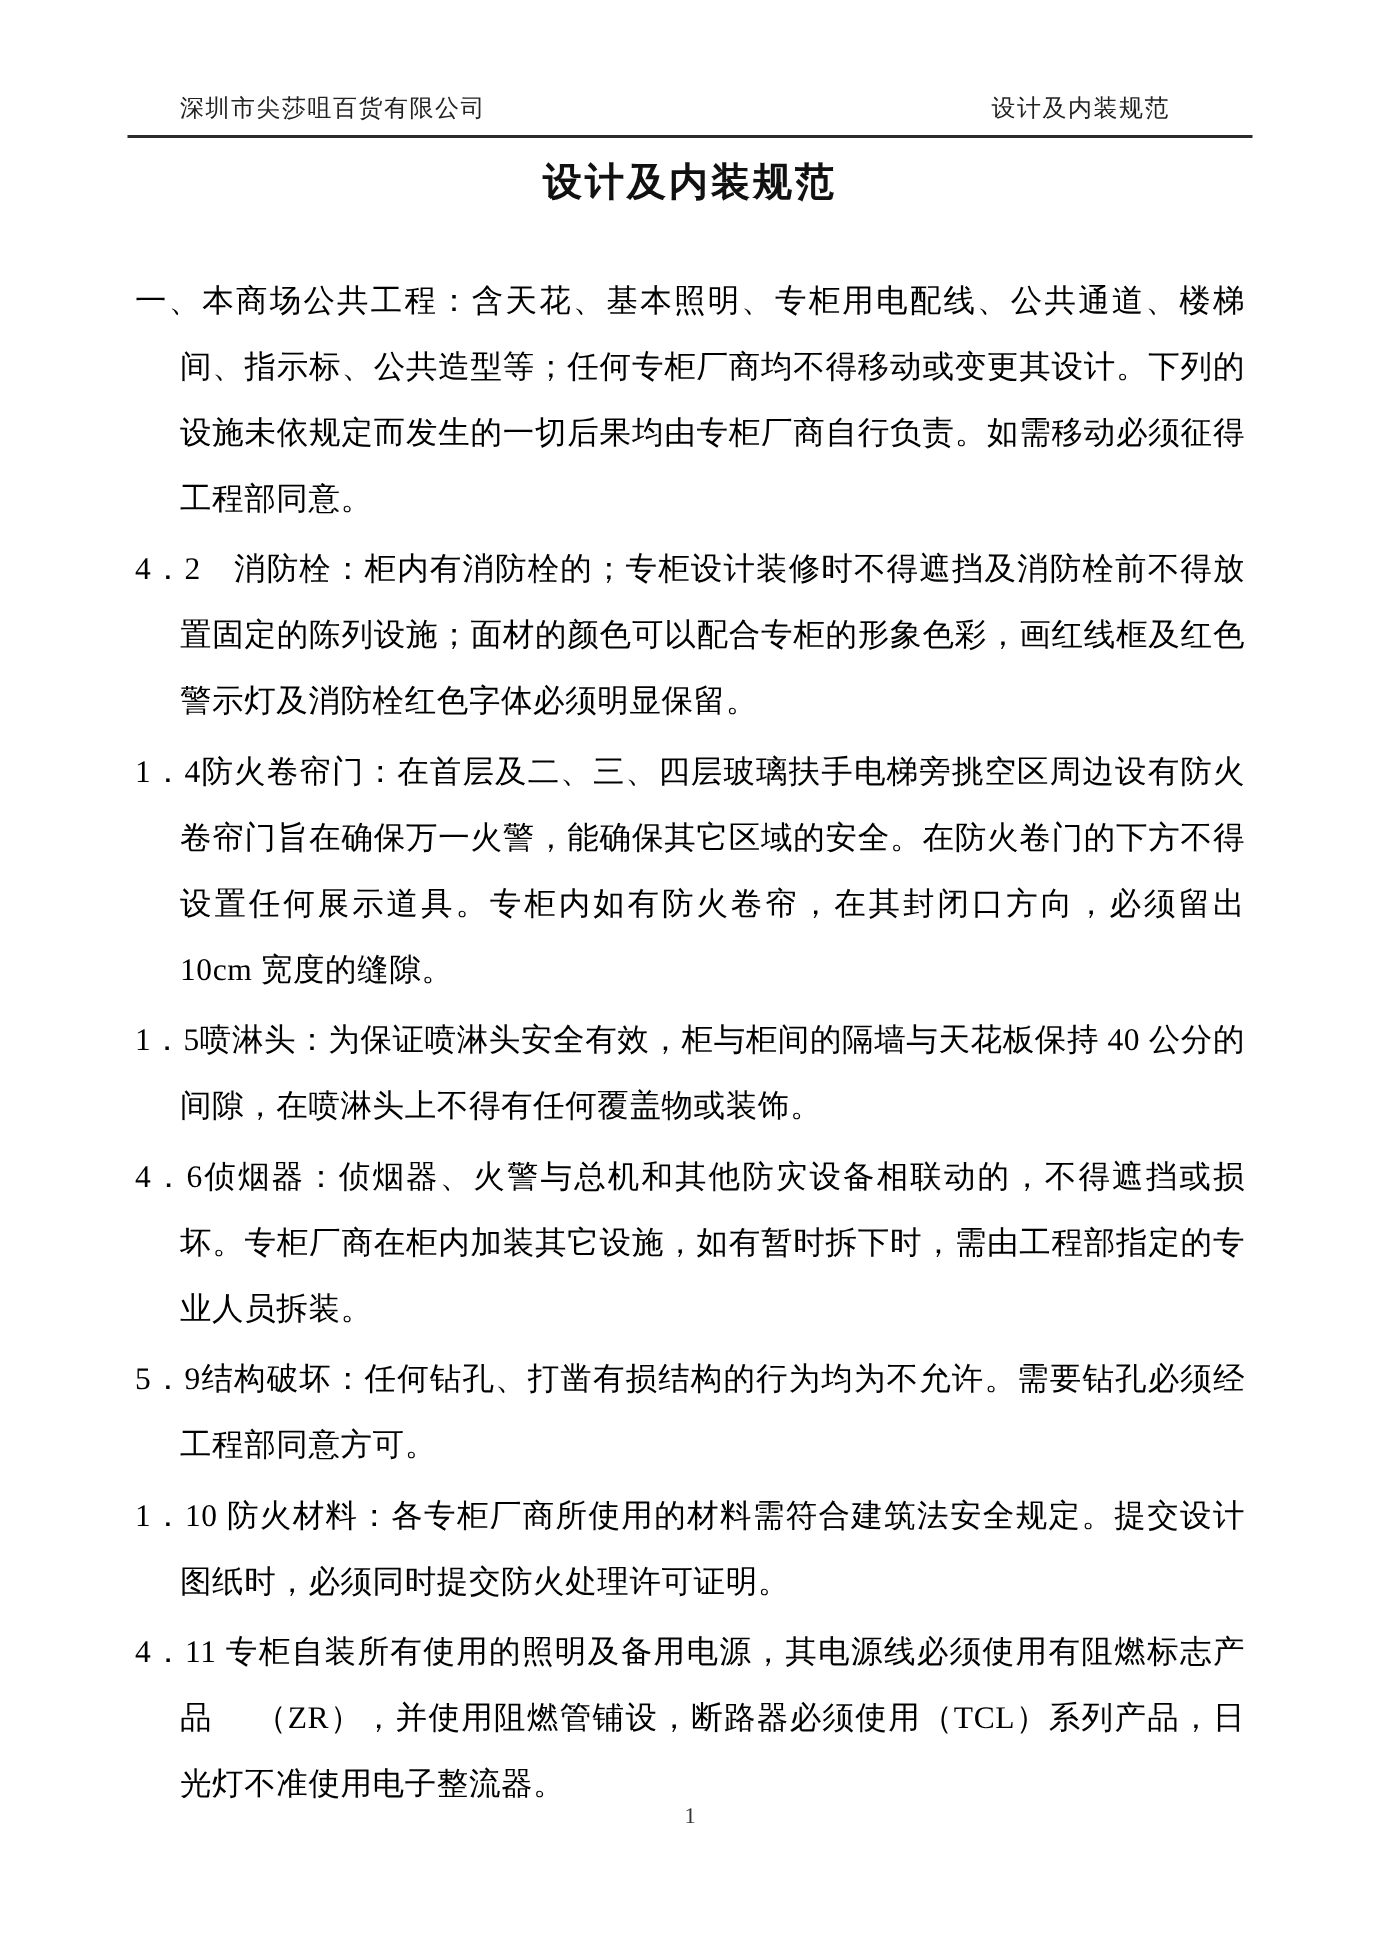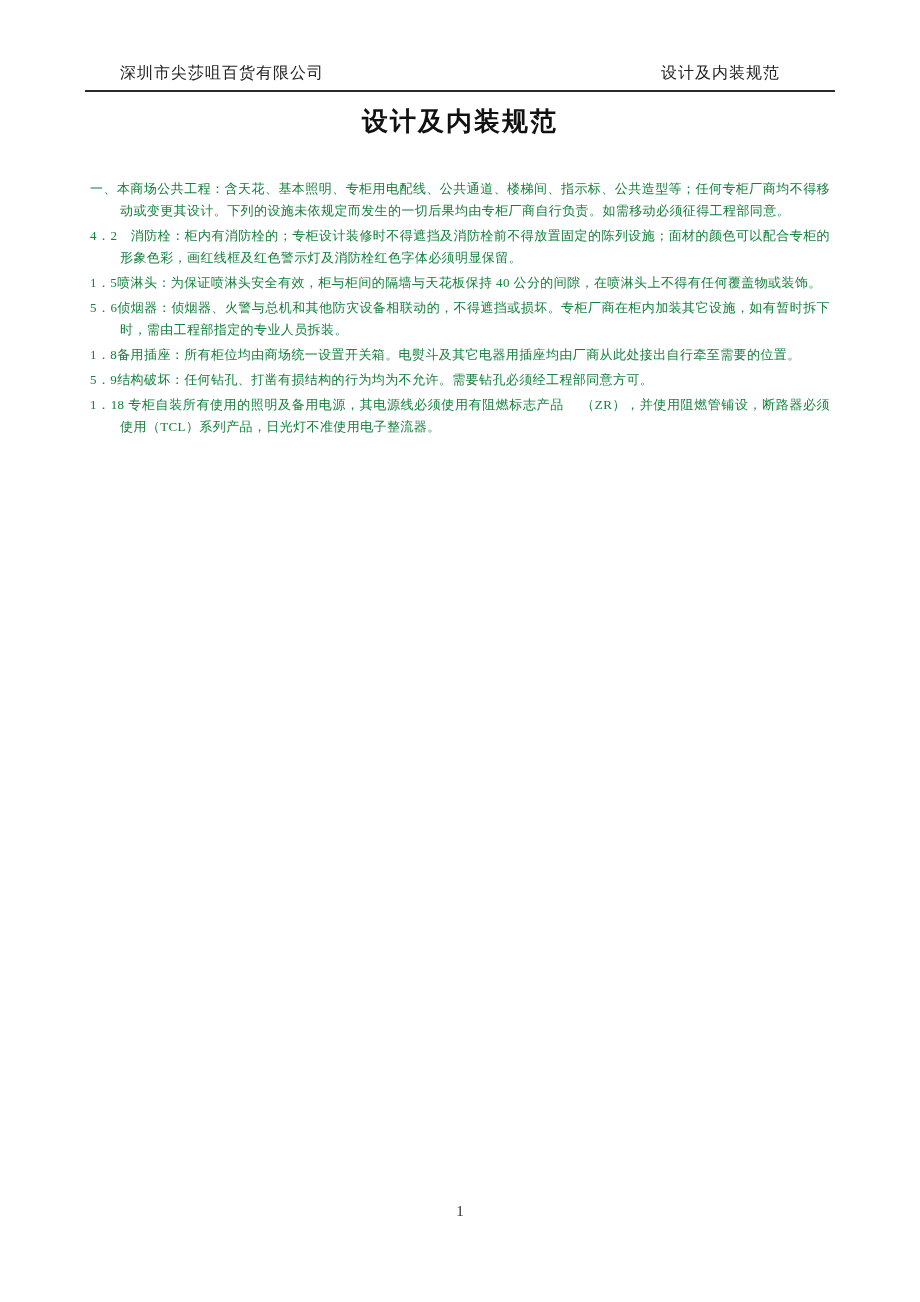--- a/index.html
+++ b/index.html
@@ -36,28 +36,28 @@
     line-height: 40px;
     font-weight: bold;
     letter-spacing: 2px;
     color: #111111;
   }
   .doc-body {
     margin: 36px 90px 0 90px;
   }
   .para {
     margin: 0 0 3px 0;
-    font-size: 13px;
-    line-height: 22px;
+    font-size: 21px;
+    line-height: 44px;
     text-align: justify;
     text-justify: inter-ideograph;
     padding-left: 30px;
     text-indent: -30px;
     letter-spacing: 0.4px;
-    color: #15803d;
+    color: #000000;
   }
   .footer {
     position: absolute;
     top: 1200px;
     left: 0;
     width: 100%;
     text-align: center;
     font-size: 15px;
     line-height: 22px;
     color: #333333;
@@ -71,22 +71,23 @@
   <div class="header">
     <span class="header-left">深圳市尖莎咀百货有限公司</span>
     <span class="header-right">设计及内装规范</span>
   </div>
 
   <div class="doc-title">设计及内装规范</div>
 
   <div class="doc-body">
     <p class="para">一、本商场公共工程：含天花、基本照明、专柜用电配线、公共通道、楼梯间、指示标、公共造型等；任何专柜厂商均不得移动或变更其设计。下列的设施未依规定而发生的一切后果均由专柜厂商自行负责。如需移动必须征得工程部同意。</p>
     <p class="para">4．2　消防栓：柜内有消防栓的；专柜设计装修时不得遮挡及消防栓前不得放置固定的陈列设施；面材的颜色可以配合专柜的形象色彩，画红线框及红色警示灯及消防栓红色字体必须明显保留。</p>
+    <p class="para">1．4防火卷帘门：在首层及二、三、四层玻璃扶手电梯旁挑空区周边设有防火卷帘门旨在确保万一火警，能确保其它区域的安全。在防火卷门的下方不得设置任何展示道具。专柜内如有防火卷帘，在其封闭口方向，必须留出 10cm 宽度的缝隙。</p>
     <p class="para">1．5喷淋头：为保证喷淋头安全有效，柜与柜间的隔墙与天花板保持 40 公分的间隙，在喷淋头上不得有任何覆盖物或装饰。</p>
-    <p class="para">5．6侦烟器：侦烟器、火警与总机和其他防灾设备相联动的，不得遮挡或损坏。专柜厂商在柜内加装其它设施，如有暂时拆下时，需由工程部指定的专业人员拆装。</p>
-    <p class="para">1．8备用插座：所有柜位均由商场统一设置开关箱。电熨斗及其它电器用插座均由厂商从此处接出自行牵至需要的位置。</p>
+    <p class="para">4．6侦烟器：侦烟器、火警与总机和其他防灾设备相联动的，不得遮挡或损坏。专柜厂商在柜内加装其它设施，如有暂时拆下时，需由工程部指定的专业人员拆装。</p>
     <p class="para">5．9结构破坏：任何钻孔、打凿有损结构的行为均为不允许。需要钻孔必须经工程部同意方可。</p>
-    <p class="para">1．18 专柜自装所有使用的照明及备用电源，其电源线必须使用有阻燃标志产品　 （ZR），并使用阻燃管铺设，断路器必须使用（TCL）系列产品，日光灯不准使用电子整流器。</p>
+    <p class="para">1．10 防火材料：各专柜厂商所使用的材料需符合建筑法安全规定。提交设计图纸时，必须同时提交防火处理许可证明。</p>
+    <p class="para">4．11 专柜自装所有使用的照明及备用电源，其电源线必须使用有阻燃标志产品　 （ZR），并使用阻燃管铺设，断路器必须使用（TCL）系列产品，日光灯不准使用电子整流器。</p>
   </div>
 
   <div class="footer">1</div>
 
 </div>
 
 </body></html>

